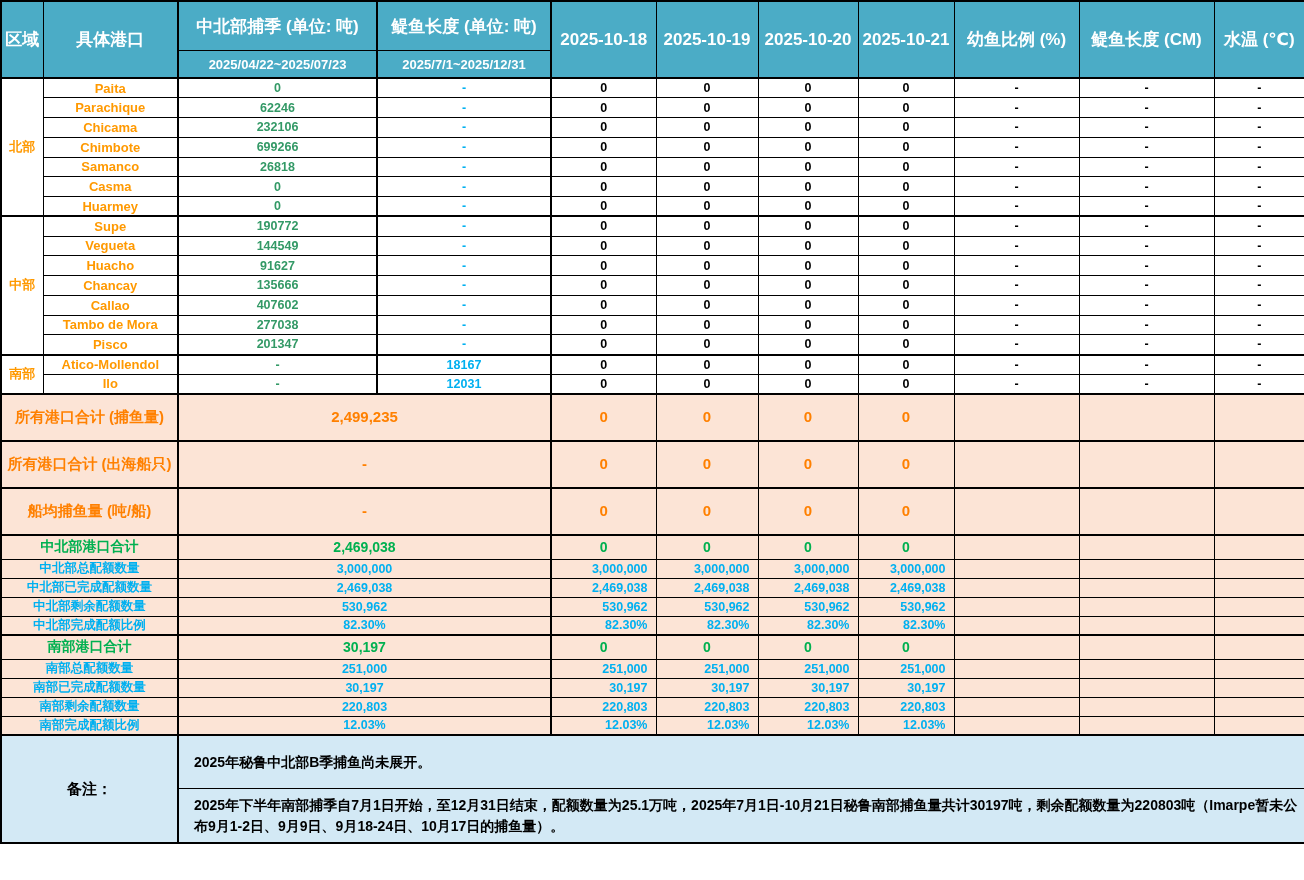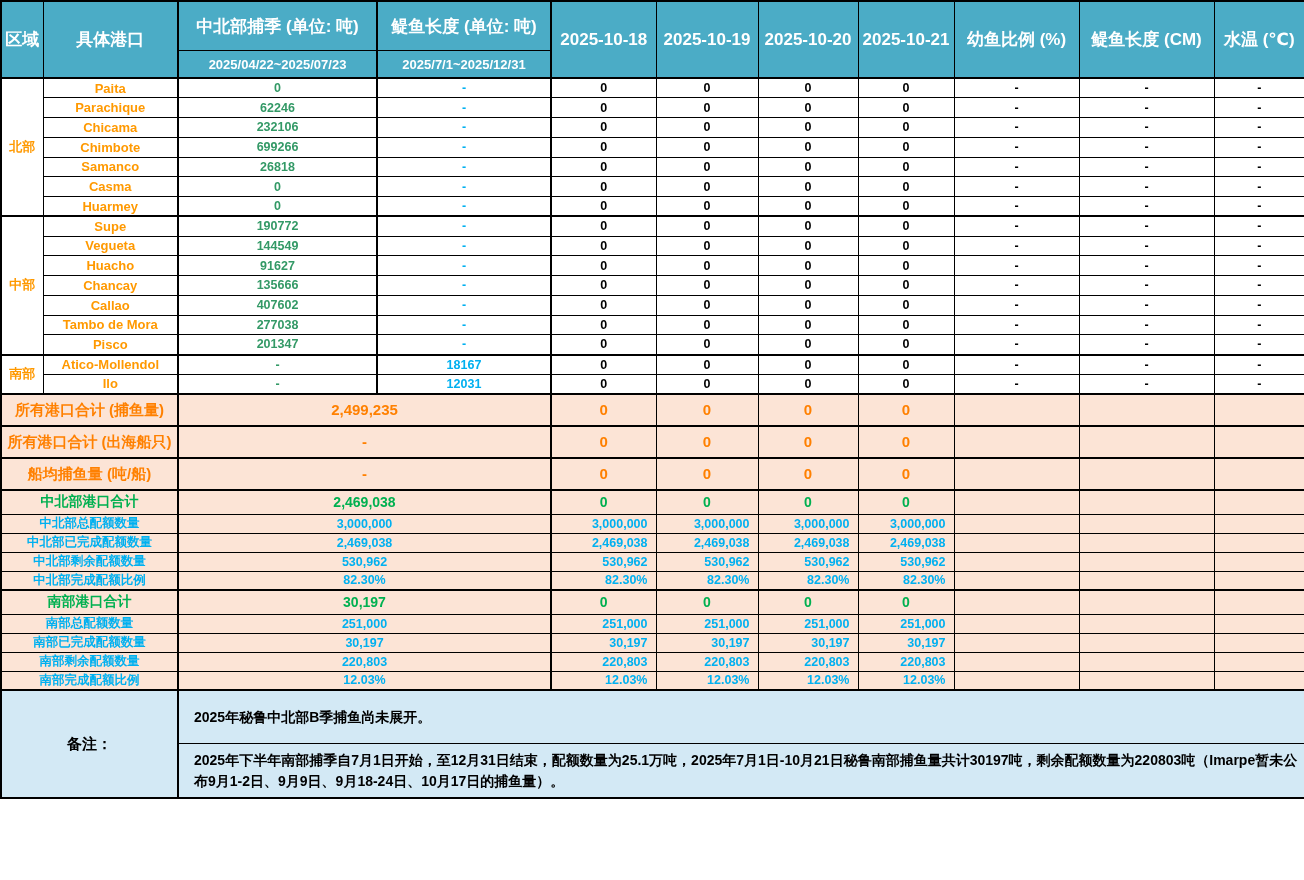--- a/index.html
+++ b/index.html
@@ -21,21 +21,21 @@
   .region-cell,.port-cell{color:#FF9900;font-size:13px;margin-top:44px;}
   .num{font-size:12.5px;}
   .green{color:#339966;}
   .blue{color:#00B0F0;}
   .dark{color:#000;}
   
   .summary td{background:#FCE4D6;}
   .sum-orange td{color:#FF8000;}
   .sum-green td{color:#00B050;}
   .sum-blue td{color:#00B0F0;}
-  .sz-tall{height:32px;}
+  .sz-tall{height:47px;}
   .sz-tall td{font-size:15px;line-height:1.35;}
   .sz-group{height:24px;padding-left:40px;}
   .sz-group td{font-size:14px;}
   .sz-quota{height:19px;}
   .sz-quota td{font-size:12.5px;}
   .sum-label{padding:0 4px;}
   .sum-blue .sum-date{text-align:right;padding-right:8px;}
   
   .notes td{background:#D3E9F5;color:#000;}
   .notes{border-top:2px solid #000;}

